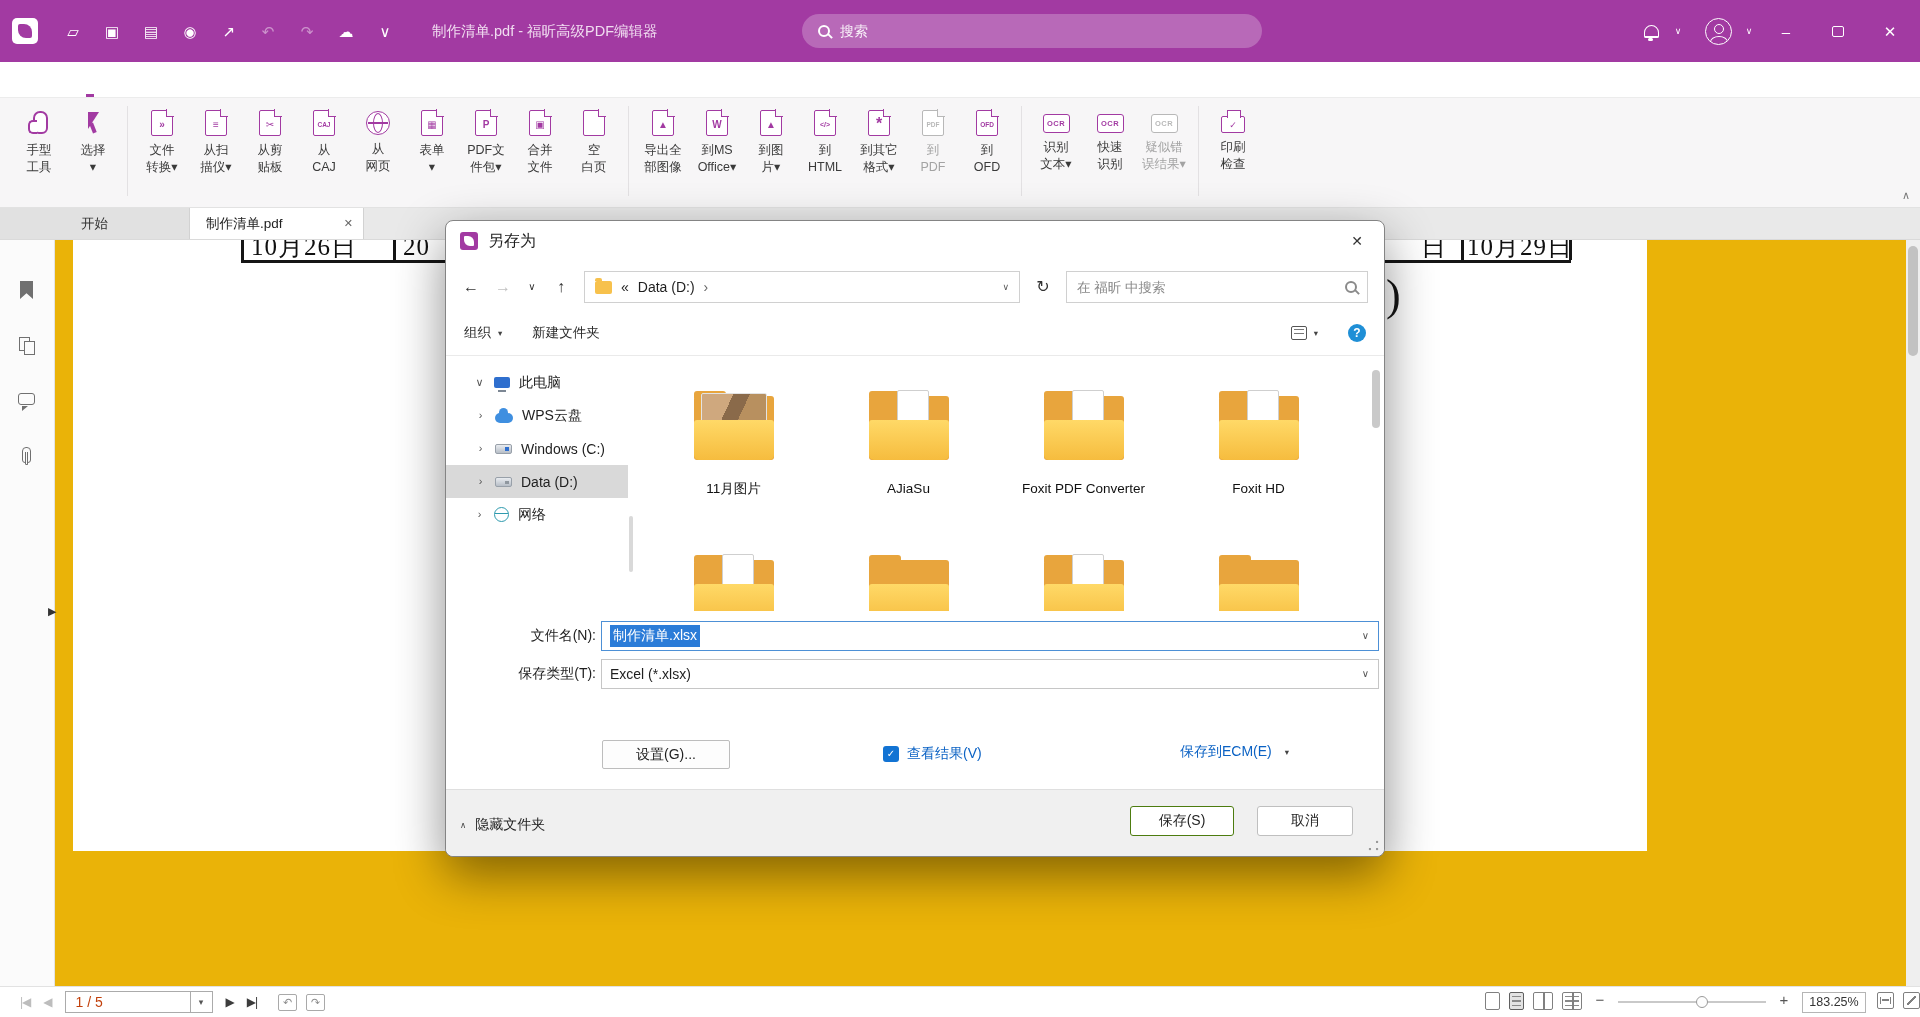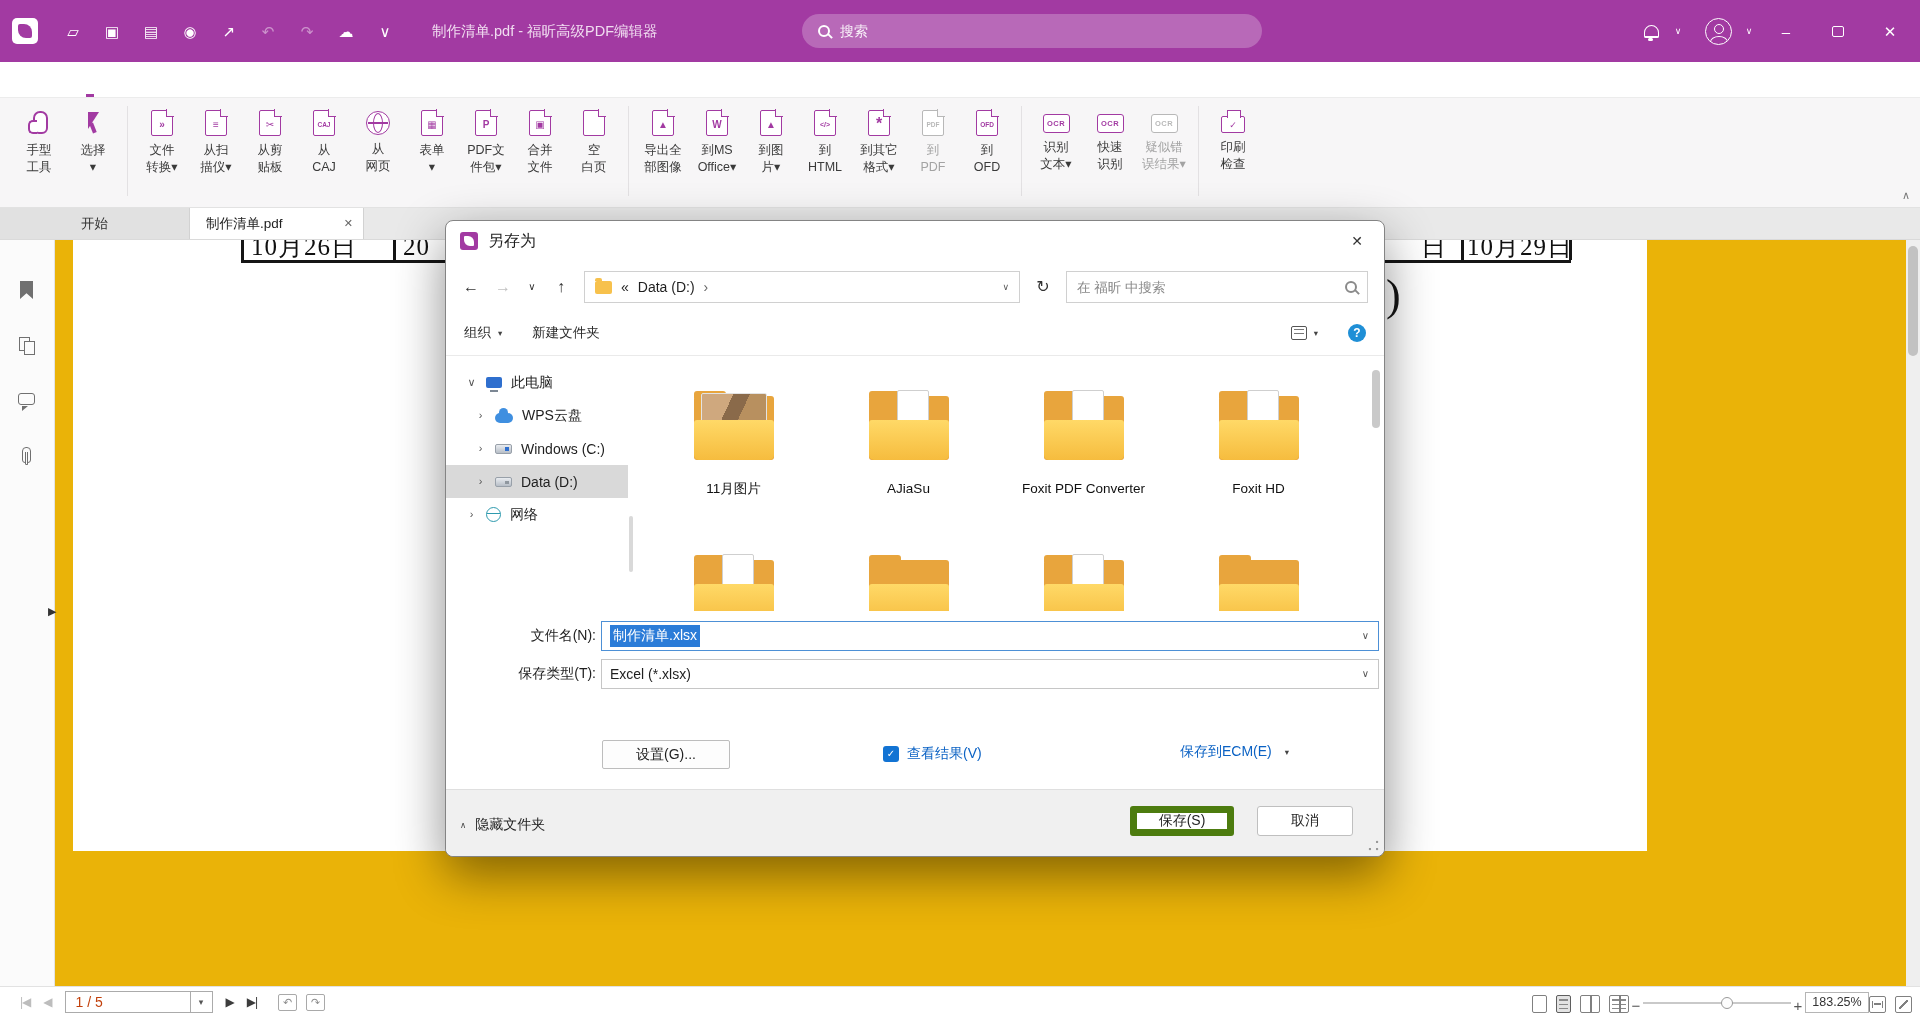--- a/index.html
+++ b/index.html
@@ -100,21 +100,21 @@
 
   
   .statusbar{position:absolute;left:0;bottom:0;right:0;height:31px;background:#fff;border-top:1px solid #e2e2e2;display:flex;align-items:center;font-size:13px;color:#444;z-index:5}
   .sb-left{display:flex;align-items:center;gap:13px;padding-left:20px}
   .sb-nav{font-size:12px;color:#3c3c3c;letter-spacing:-1px;white-space:nowrap}
   .sb-nav.disabled{color:#bdbdbd}
   .page-box{width:148px;height:22px;border:1px solid #ababab;background:#fff;display:flex;align-items:stretch}
   .page-box-text{flex:1;display:flex;align-items:center;padding-left:10px;font-size:14px;color:#c2410c}
   .page-caret{width:22px;border-left:1px solid #ababab;display:flex;align-items:center;justify-content:center;font-size:9px;color:#555}
   .hist{width:19px;height:17px;border:1.5px solid #a9a9a9;border-radius:2px;display:flex;align-items:center;justify-content:center;color:#8d8d8d;font-size:11px}
-  .sb-right{margin-left:auto;display:flex;align-items:flex-end;padding-right:8px}
+  .sb-right{margin-left:auto;display:flex;align-items:flex-start;gap:11px;padding-right:0}
   .vm{width:15px;height:18px;border:1.5px solid #808080;border-radius:2px;position:relative;background:#fff}
   .vm i{position:absolute;inset:0;display:block}
   .vm[data-variant="cont"] i{inset:3px 2px;background:repeating-linear-gradient(#8a8a8a 0 1.5px,transparent 1.5px 4.5px)}
   .vm[data-variant="facing"]{width:20px}
   .vm[data-variant="facing"] i{left:50%;width:1.5px;background:#808080}
   .vm[data-variant="fcont"]{width:20px}
   .vm[data-variant="fcont"] i::before{content:"";position:absolute;inset:3px 2px;background:repeating-linear-gradient(#8a8a8a 0 1.5px,transparent 1.5px 4.5px)}
   .vm[data-variant="fcont"] i::after{content:"";position:absolute;left:50%;top:0;bottom:0;width:1.5px;background:#808080}
   .vm.active{background:#e3e3e3;border-color:#5f5f5f}
   .zoom-minus,.zoom-plus{font-size:15px;color:#555;width:14px}
@@ -151,21 +151,21 @@
   .dlg-search .mag{color:#8a8a8a}
   .dlg-cmdbar{height:40px;display:flex;align-items:center;padding:0 18px;gap:30px;font-size:13.5px;color:#2c2c2c}
   .cmd{display:inline-flex;align-items:center;gap:7px}
   .c{font-size:8.5px;color:#444}
   .view-btn{margin-left:auto;display:inline-flex;align-items:center;gap:7px}
   .vb-icon{width:16px;height:14px;border:1.5px solid #555;border-radius:2px;position:relative;display:block}
   .vb-icon::after{content:"";position:absolute;inset:2px;background:repeating-linear-gradient(#777 0 1.5px,transparent 1.5px 4px)}
   .help{width:18px;height:18px;border-radius:50%;background:#1f8fd6;color:#fff;font-weight:700;font-size:12px;display:flex;align-items:center;justify-content:center}
   .dlg-body{position:absolute;top:134px;left:0;right:0;height:256px;border-top:1px solid #eaeaea;overflow:hidden}
   .dlg-tree{position:absolute;left:0;top:10px;width:182px}
-  .tree-item{height:33px;display:flex;align-items:center;gap:9px;padding-left:20px;font-size:14px;color:#1f1f1f}
+  .tree-item{height:33px;display:flex;align-items:center;gap:9px;padding-left:28px;font-size:14px;color:#1f1f1f}
   .tree-item.indent{padding-left:29px}
   .tree-item.selected{background:#d9d9d9}
   .tree-chevron{width:11px;font-size:11px;color:#555;flex:none}
   .tree-icon{position:relative;flex:none;display:block}
   .tree-item[data-icon="pc"] .tree-icon{width:16px;height:11px;background:#2f6fce;border-radius:2px}
   .tree-item[data-icon="pc"] .tree-icon::after{content:"";position:absolute;left:4px;bottom:-4px;width:8px;height:2.5px;background:#7c8794}
   .tree-item[data-icon="cloud"] .tree-icon{width:18px;height:10px;background:#3f8fe0;border-radius:6px;margin-top:4px}
   .tree-item[data-icon="cloud"] .tree-icon::before{content:"";position:absolute;left:4px;top:-5px;width:9px;height:9px;background:#3f8fe0;border-radius:50%}
   .tree-item[data-icon="disk-win"] .tree-icon,.tree-item[data-icon="disk"] .tree-icon{width:17px;height:10px;background:linear-gradient(#e9ecf0,#b7bec7);border:1px solid #98a0a9;border-radius:2px}
   .tree-item[data-icon="disk-win"] .tree-icon::after{content:"";position:absolute;right:2px;top:2px;width:4px;height:4px;background:#2f6fce}
@@ -197,21 +197,21 @@
   .combo-caret{position:absolute;right:9px;top:9px;font-size:10px;color:#555}
   .dlg-opts{position:absolute;top:519px;left:0;right:0;height:32px}
   .settings-btn{position:absolute;left:156px;top:0;width:128px;height:29px;border:1px solid #bdbdbd;background:#fdfdfd;border-radius:2px;display:flex;align-items:center;justify-content:center;font-size:14px}
   .view-check{position:absolute;left:437px;top:5px;display:flex;align-items:center;gap:8px}
   .checkbox{width:16px;height:16px;background:#1273d3;border-radius:3px;color:#fff;font-size:10px}
   .view-label,.ecm-label{color:#0b62c4;font-size:14px}
   .ecm{position:absolute;left:734px;top:3px;display:flex;align-items:center;gap:13px}
   .dlg-bottom{position:absolute;left:0;right:0;bottom:0;height:67px;background:#f0f0f0;border-top:1px solid #dfdfdf;border-radius:0 0 8px 8px}
   .hide-folders{position:absolute;left:14px;top:26px;display:flex;align-items:center;gap:9px;font-size:14px;color:#1f1f1f}
   .btn{position:absolute;top:16px;height:30px;display:flex;align-items:center;justify-content:center;font-size:14px;background:#fff;border-radius:3px}
-  .btn.save{left:684px;width:104px;border:7px solid #4d7c0f}
+  .btn.save{left:684px;width:104px;border:1px solid #4d7c0f}
   .btn.cancel{left:811px;width:96px;border:1px solid #bfbfbf}
   .dlg-resize{position:absolute;right:5px;bottom:5px;width:11px;height:11px;background:
     radial-gradient(circle at 82% 18%,#9a9a9a 1.2px,transparent 1.6px),
     radial-gradient(circle at 82% 82%,#9a9a9a 1.2px,transparent 1.6px),
     radial-gradient(circle at 18% 82%,#9a9a9a 1.2px,transparent 1.6px)}
 </style>
 </head>
 <body>
 
 <div class="titlebar">

